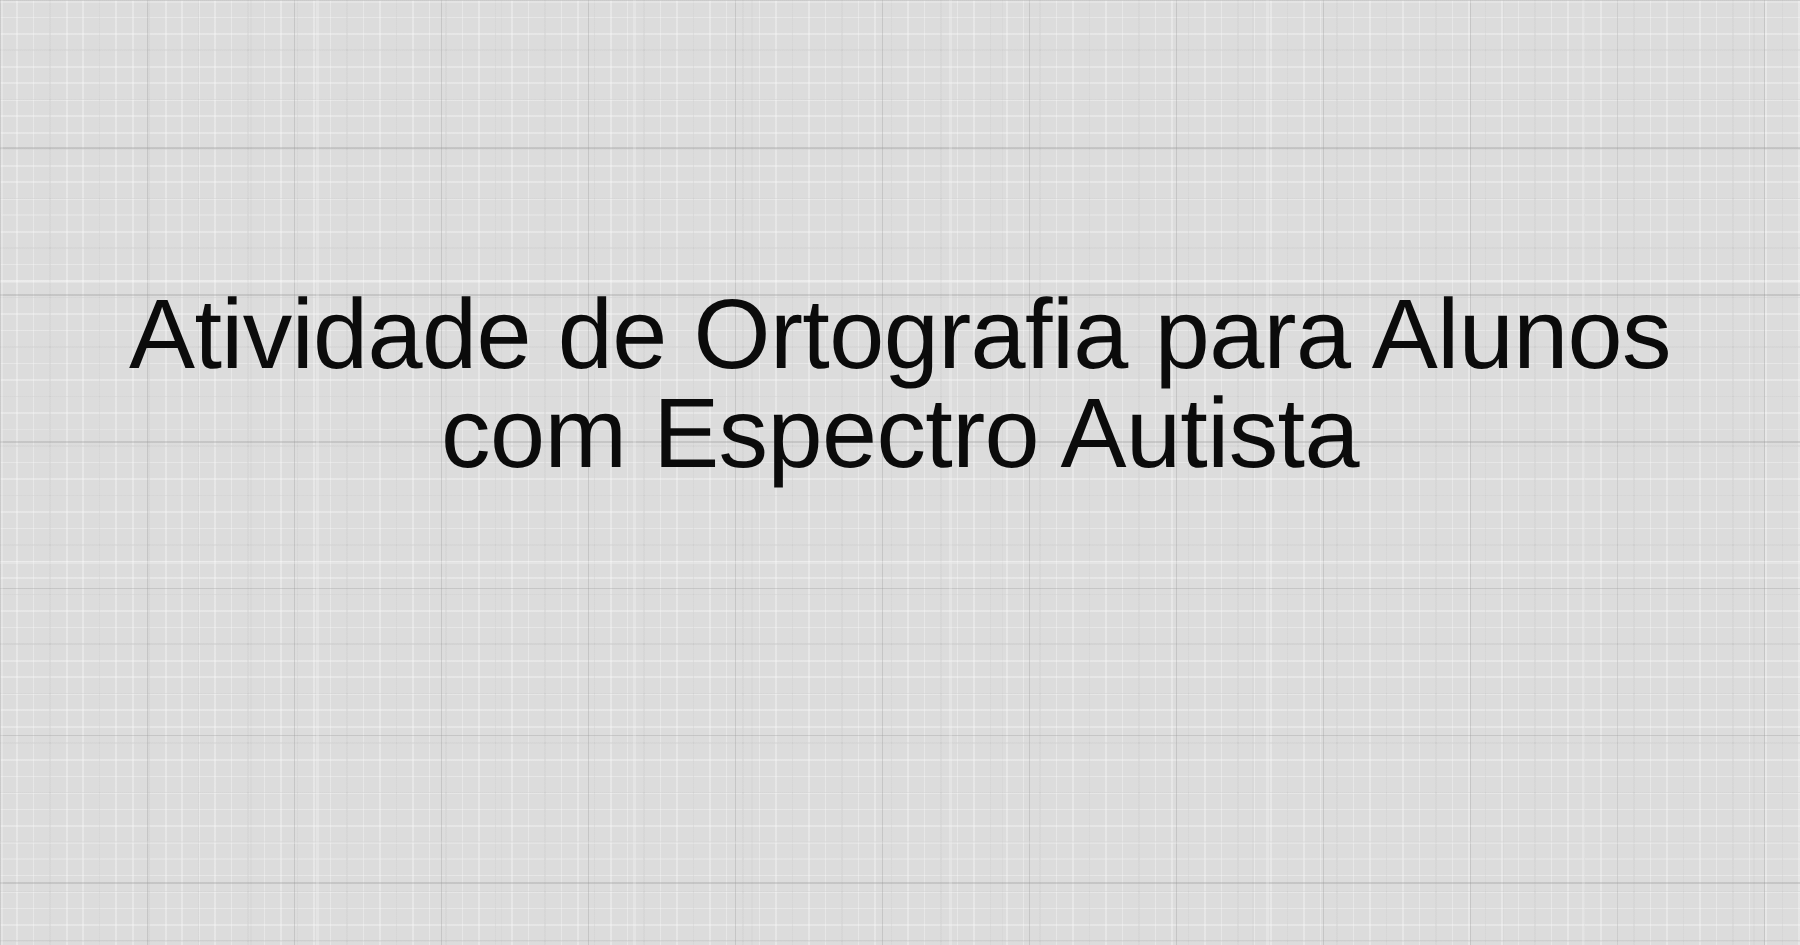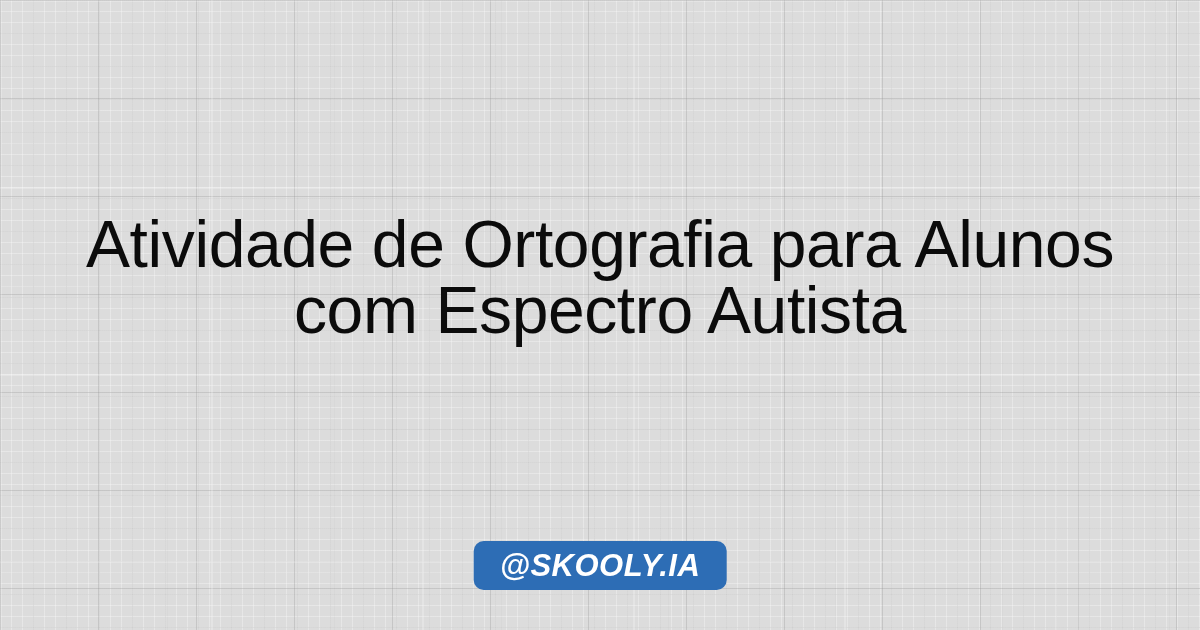--- a/index.html
+++ b/index.html
@@ -124,21 +124,20 @@
     left: 0;
     right: 0;
     top: 0;
     height: 510px;
     display: flex;
     align-items: center;
     justify-content: center;
     padding: 0 56px;
     box-sizing: border-box;
     z-index: 2;
-    margin-top: 22px;
   }
 
   #page-title {
     margin: 0;
     font-family: "Liberation Sans", sans-serif;
     font-weight: 400;
     font-size: 66px;
     line-height: 1.0;
     letter-spacing: -0.4px;
     color: #0b0b0b;
@@ -181,17 +180,14 @@
 <div id="og-card">
 
   <div id="grid-texture"></div>
 
   <div id="paper-noise"></div>
 
   <div id="title-block">
     <h1 id="page-title">Atividade de Ortografia para Alunos com Espectro Autista</h1>
   </div>
 
-  <div id="watermark-badge">
-    <span id="watermark-handle">@SKOOLY.IA</span>
-  </div>
 
 </div>
 
 </body></html>

